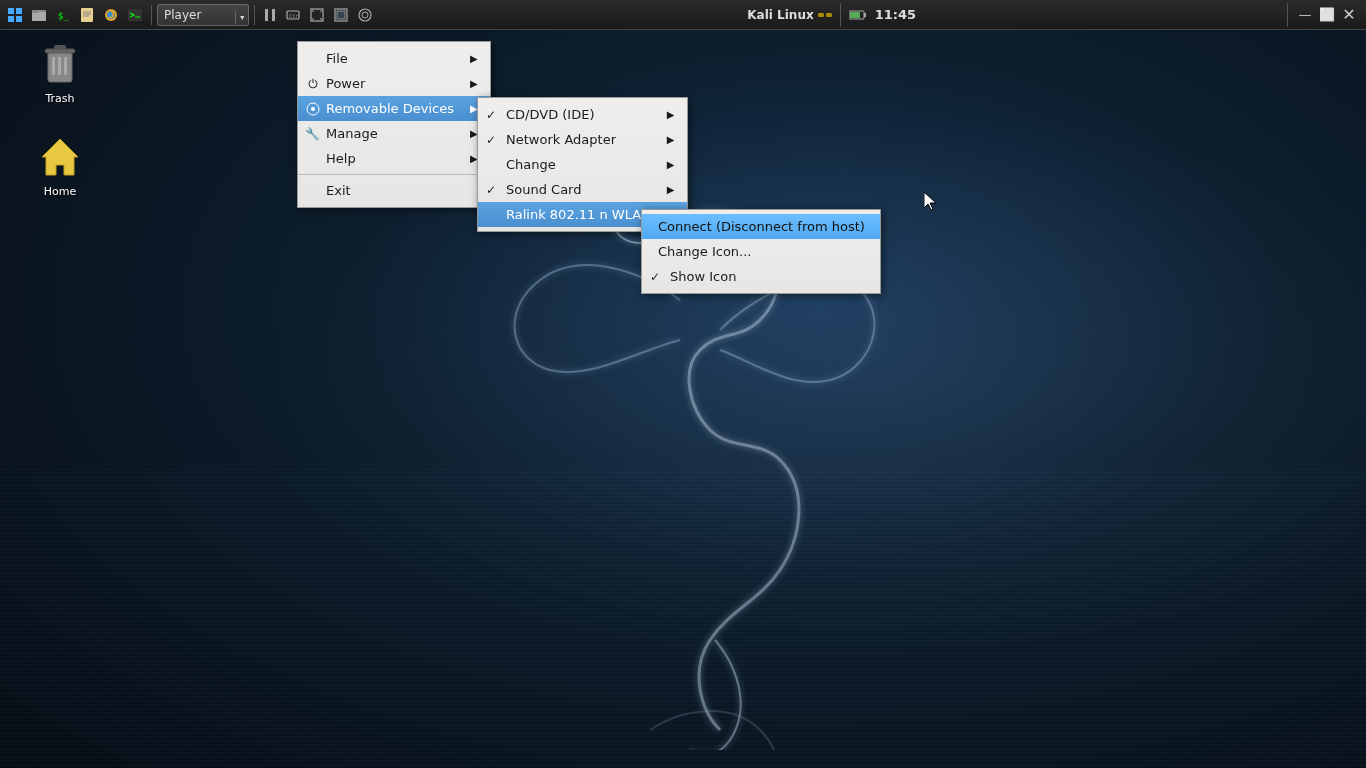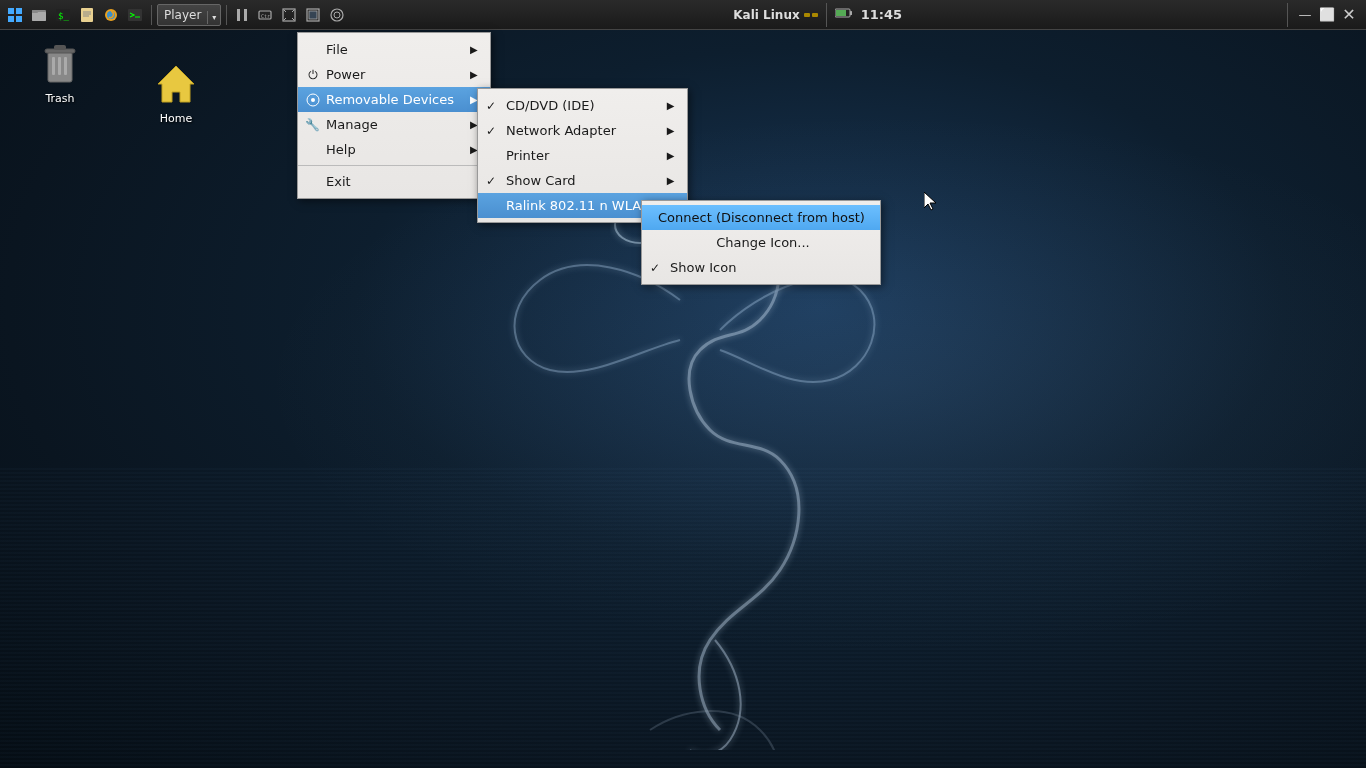--- a/index.html
+++ b/index.html
@@ -118,22 +118,22 @@
       cursor: pointer;
       color: #bbb;
     }
 
     
     .desktop-icons {
       position: absolute;
       top: 40px;
       left: 20px;
       display: flex;
-      flex-direction: row;
-      gap: 36px;
+      flex-direction: column;
+      gap: 8px;
     }
 
     .desktop-icon {
       display: flex;
       flex-direction: column;
       align-items: center;
       gap: 4px;
       cursor: pointer;
       width: 80px;
     }
@@ -203,21 +203,21 @@
 
     .menu-separator {
       height: 1px;
       background: #bbb;
       margin: 3px 0;
     }
 
     
     .status-area {
       display: flex;
-      align-items: flex-start;
+      align-items: center;
       gap: 8px;
       color: #ccc;
       font-size: 12px;
     }
 
     
     .icon-filesystem { margin-top: 20px; }
     .icon-home { margin-top: 20px; }
     .icon-kali { margin-top: 20px; }
 
@@ -260,20 +260,21 @@
     .player-dropdown {
       display: flex;
       align-items: flex-end;
       background: linear-gradient(180deg, #444 0%, #333 100%);
       border: 1px solid #666;
       border-radius: 2px;
       color: #ddd;
       font-size: 12px;
       cursor: pointer;
       padding: 1px 0;
+      gap: 28px;
     }
 
     .player-dropdown .player-text {
       padding: 2px 6px;
     }
 
     .player-dropdown .player-arrow {
       padding: 2px 4px;
       border-left: 1px solid #666;
       font-size: 8px;
@@ -476,21 +477,21 @@
       <div class="desktop-icon-img">
         <svg width="44" height="44" viewBox="0 0 44 44">
           <polygon points="22,4 40,22 36,22 36,40 26,40 26,30 18,30 18,40 8,40 8,22 4,22" fill="#e8c840" stroke="#c0a020" stroke-width="1"></polygon>
         </svg>
       </div>
       <span class="desktop-icon-label">Home</span>
     </div>
 
   </div>
 
-  <div style="position:absolute; top:32px; left:297px; z-index:2000;">
+  <div style="position:absolute; top:41px; left:297px; z-index:2000;">
     <div class="menu">
 
       <div class="menu-item">
         <span>File</span>
         <span class="arrow">▶</span>
       </div>
 
       <div class="menu-item">
         <span class="icon-left" style="font-size:12px;">⏻</span>
         <span>Power</span>
@@ -535,44 +536,44 @@
           <span class="arrow">▶</span>
         </div>
 
         <div class="menu-item">
           <span class="check">✓</span>
           <span>Network Adapter</span>
           <span class="arrow">▶</span>
         </div>
 
         <div class="menu-item">
-          <span>Printer</span>
+          <span>Change</span>
           <span class="arrow">▶</span>
         </div>
 
         <div class="menu-item">
           <span class="check">✓</span>
-          <span>Show Card</span>
+          <span>Sound Card</span>
           <span class="arrow">▶</span>
         </div>
 
         <div class="menu-item active">
           <span>Ralink 802.11 n WLAN</span>
           <span class="arrow">▶</span>
         </div>
       </div>
 
       <div style="position:absolute; top:112px; left:164px;">
         <div class="menu" style="min-width:240px;">
 
           <div class="menu-item" style="background:linear-gradient(180deg,#6cbfff 0%,#4fa8f0 100%); color:#111; padding-left:16px;">
             <span>Connect (Disconnect from host)</span>
           </div>
 
-          <div class="menu-item" style="padding-left:16px;justify-content:center;">
+          <div class="menu-item" style="padding-left:16px;">
             <span>Change Icon...</span>
           </div>
 
           <div class="menu-item" style="padding-left:28px;">
             <span class="check">✓</span>
             <span>Show Icon</span>
           </div>
         </div>
       </div>
     </div>

